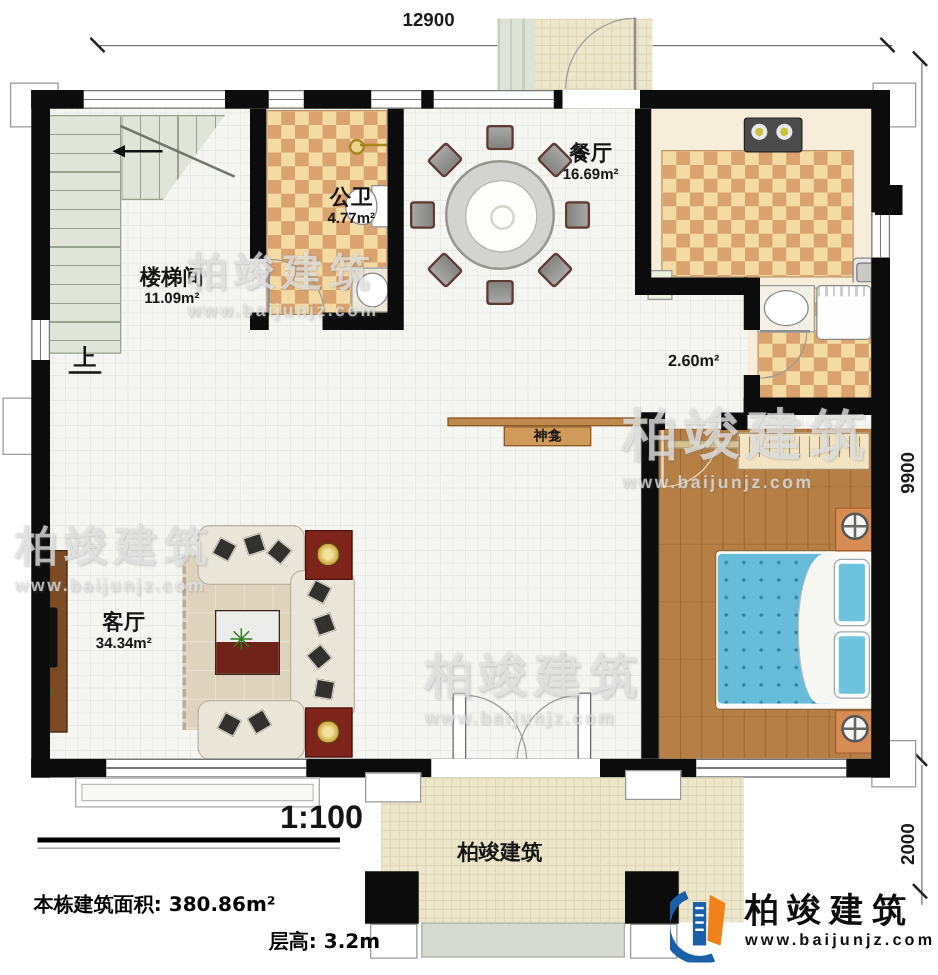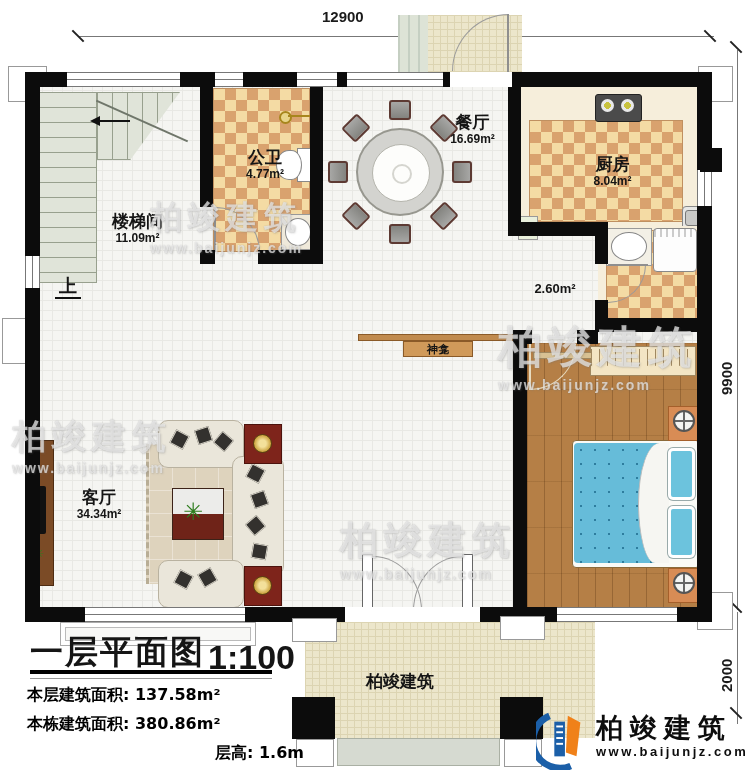--- a/index.html
+++ b/index.html
@@ -221,32 +221,28 @@
   <div class="abs" style="left:504px;top:739px;width:36px;height:26px;background:#fff;border:1px solid #999"></div>
   <div class="wall" style="left:292px;top:697px;width:43px;height:42px"></div>
   <div class="wall" style="left:500px;top:697px;width:43px;height:42px"></div>
   <div class="abs" style="left:337px;top:738px;width:163px;height:28px;background:#d6dad1;border:1px solid #aab0a4;box-sizing:border-box"></div>
   <div class="abs" style="left:60px;top:622px;width:196px;height:24px;background:#f8f8f6;border:1px solid #aaa;box-shadow:inset 0 0 0 4px #fff,inset 0 0 0 5px #bbb;box-sizing:border-box"></div>
 
   <div class="rlabel" style="left:95px;top:212px;width:85px">
     <span class="nm">楼梯间</span>
     <span class="ar">11.09m²</span>
   </div>
-  <div class="rlabel" style="left:225px;top:148px;width:80px">
+  <div class="rlabel" style="left:241px;top:148px;width:80px">
     <span class="nm">公卫</span>
     <span class="ar">4.77m²</span>
   </div>
   <div class="rlabel" style="left:430px;top:113px;width:85px">
     <span class="nm">餐厅</span>
     <span class="ar">16.69m²</span>
   </div>
-  <div class="rlabel" style="left:570px;top:155px;width:85px">
-    <span class="nm">厨房</span>
-    <span class="ar">8.04m²</span>
-  </div>
   <div class="rlabel" style="left:520px;top:282px;width:70px">
     <span class="ar" style="font-size:13px">2.60m²</span>
   </div>
   <div class="rlabel" style="left:55px;top:488px;width:88px">
     <span class="nm">客厅</span>
     <span class="ar">34.34m²</span>
   </div>
   <div class="rlabel" style="left:335px;top:672px;width:130px">
     <span class="nm" style="font-size:17px">柏竣建筑</span>
   </div>
@@ -261,40 +257,33 @@
   </div>
   <div class="wm" style="left:12px;top:414px;font-size:34px">
     <span class="wm-t">柏竣建筑</span>
     <span class="wm-u">www.baijunjz.com</span>
   </div>
   <div class="wm" style="left:340px;top:515px;font-size:38px">
     <span class="wm-t">柏竣建筑</span>
     <span class="wm-u">www.baijunjz.com</span>
   </div>
 
-  <div class="abs" style="left:30px;top:630px;font-size:33px;font-weight:bold;letter-spacing:2px;z-index:60">
-    <span>一层平面图</span>
-  </div>
-  <div class="abs" style="left:208px;top:638px;font-size:34px;font-weight:bold;z-index:60">
+  <div class="abs" style="left:224px;top:638px;font-size:26px;font-weight:bold;z-index:60">
     <span>1:100</span>
   </div>
   <div class="abs" style="left:30px;top:670px;width:242px;height:4px;background:#000;z-index:60"></div>
   <div class="abs" style="left:30px;top:678px;width:242px;height:1px;background:#999;z-index:60"></div>
 
-  <div class="titleRow" style="left:27px;top:685px;z-index:60">
-    <span>本层建筑面积:</span>
-    <span>137.58m²</span>
-  </div>
   <div class="titleRow" style="left:27px;top:714px;z-index:60">
     <span>本栋建筑面积:</span>
     <span>380.86m²</span>
   </div>
   <div class="titleRow" style="left:215px;top:743px;z-index:60">
     <span>层高:</span>
-    <span>1.6m</span>
+    <span>3.2m</span>
   </div>
 
   <div class="abs" style="left:536px;top:706px;width:210px;height:64px;z-index:60">
     <span style="position:absolute;left:0;top:2px">
       <svg width="54" height="62" viewBox="0 0 56 64">
         <path d="M14 8 A 27 27 0 0 0 36 60" fill="none" stroke="#1b5fa8" stroke-width="7"></path>
         <rect x="19" y="14" width="11" height="36" fill="#1b5fa8"></rect>
         <rect x="21" y="18" width="7" height="2" fill="#fff"></rect>
         <rect x="21" y="24" width="7" height="2" fill="#fff"></rect>
         <rect x="21" y="30" width="7" height="2" fill="#fff"></rect>

